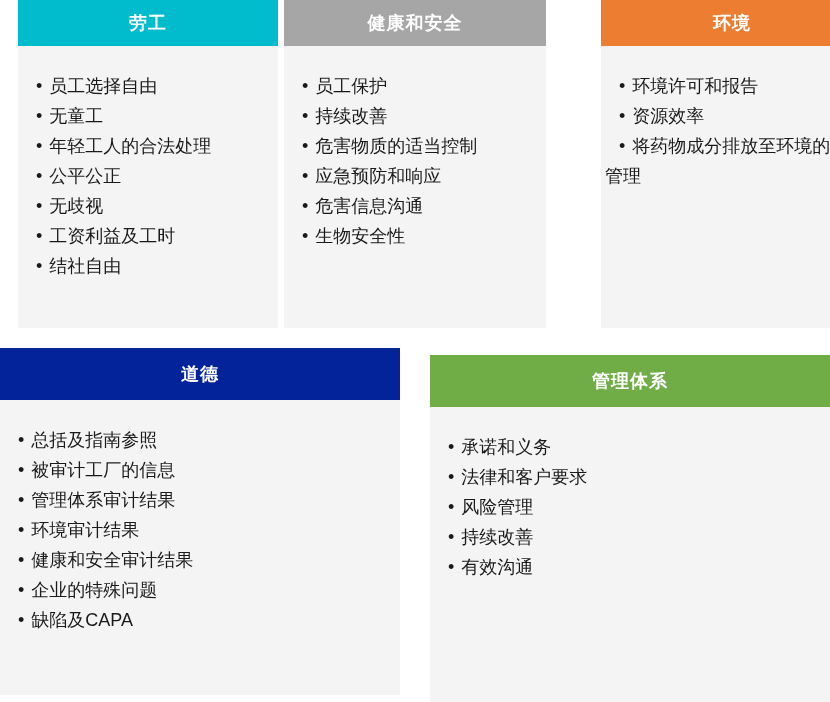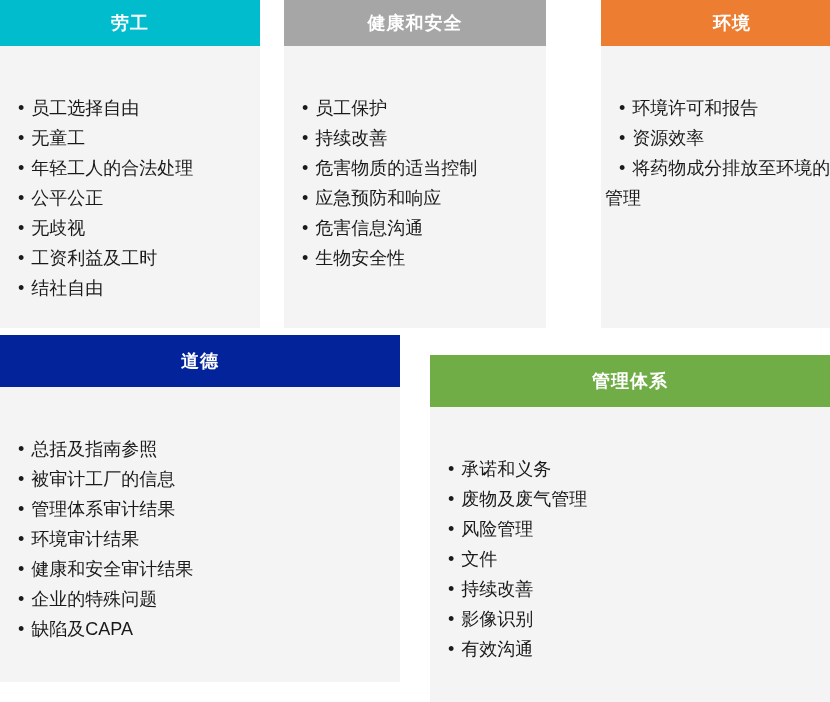--- a/index.html
+++ b/index.html
@@ -15,25 +15,25 @@
     background: #ffffff;
     overflow: hidden;
   }
   .card {
     position: absolute;
     background: #f4f4f4;
     display: flex;
     flex-direction: column;
   }
   
-  .card-0 { left: 0;     top: 0; width: 260px; height: 328px; }
+  .card-0 { left: 18px;     top: 0; width: 260px; height: 328px; }
   .card-1 { left: 284px; top: 0; width: 262px; height: 328px; }
   .card-2 { left: 601px; top: 0; width: 262px; height: 328px; }
   
-  .card-3 { left: 0;     top: 335px; width: 400px; height: 347px; }
+  .card-3 { left: 0;     top: 348px; width: 400px; height: 347px; }
   .card-4 { left: 430px; top: 355px; width: 400px; height: 347px; }
 
   .card-header {
     flex: 0 0 auto;
     height: 46px;
     display: flex;
     align-items: center;
     justify-content: center;
   }
   .card-3 .card-header,
@@ -41,21 +41,20 @@
 
   .card-title {
     color: #ffffff;
     font-size: 18px;
     font-weight: bold;
     letter-spacing: 1px;
   }
   .card-list {
     flex: 1 1 auto;
     padding: 25px 16px 0 4px;
-    margin-top: 22px;
   }
   .item {
     font-size: 18px;
     line-height: 30px;
     color: #1a1a1a;
     text-indent: 14px;
   }
   .bullet {
     margin-right: 7px;
     color: #1a1a1a;
@@ -120,21 +119,19 @@
         <div class="item"><span class="bullet">•</span><span>缺陷及CAPA</span></div>
       </div>
   </div>
 
   <div class="card card-4">
     <div class="card-header" style="background-color: rgb(112, 173, 71); text-align: right;">
       <span class="card-title">管理体系</span>
     </div>
     <div class="card-list">
         <div class="item"><span class="bullet">•</span><span>承诺和义务</span></div>
-        <div class="item"><span class="bullet">•</span><span>废物及废气管理</span></div>
+        <div class="item"><span class="bullet">•</span><span>法律和客户要求</span></div>
         <div class="item"><span class="bullet">•</span><span>风险管理</span></div>
-        <div class="item"><span class="bullet">•</span><span>文件</span></div>
         <div class="item"><span class="bullet">•</span><span>持续改善</span></div>
-        <div class="item"><span class="bullet">•</span><span>影像识别</span></div>
         <div class="item"><span class="bullet">•</span><span>有效沟通</span></div>
       </div>
   </div>
 </div>
 
 </body></html>

